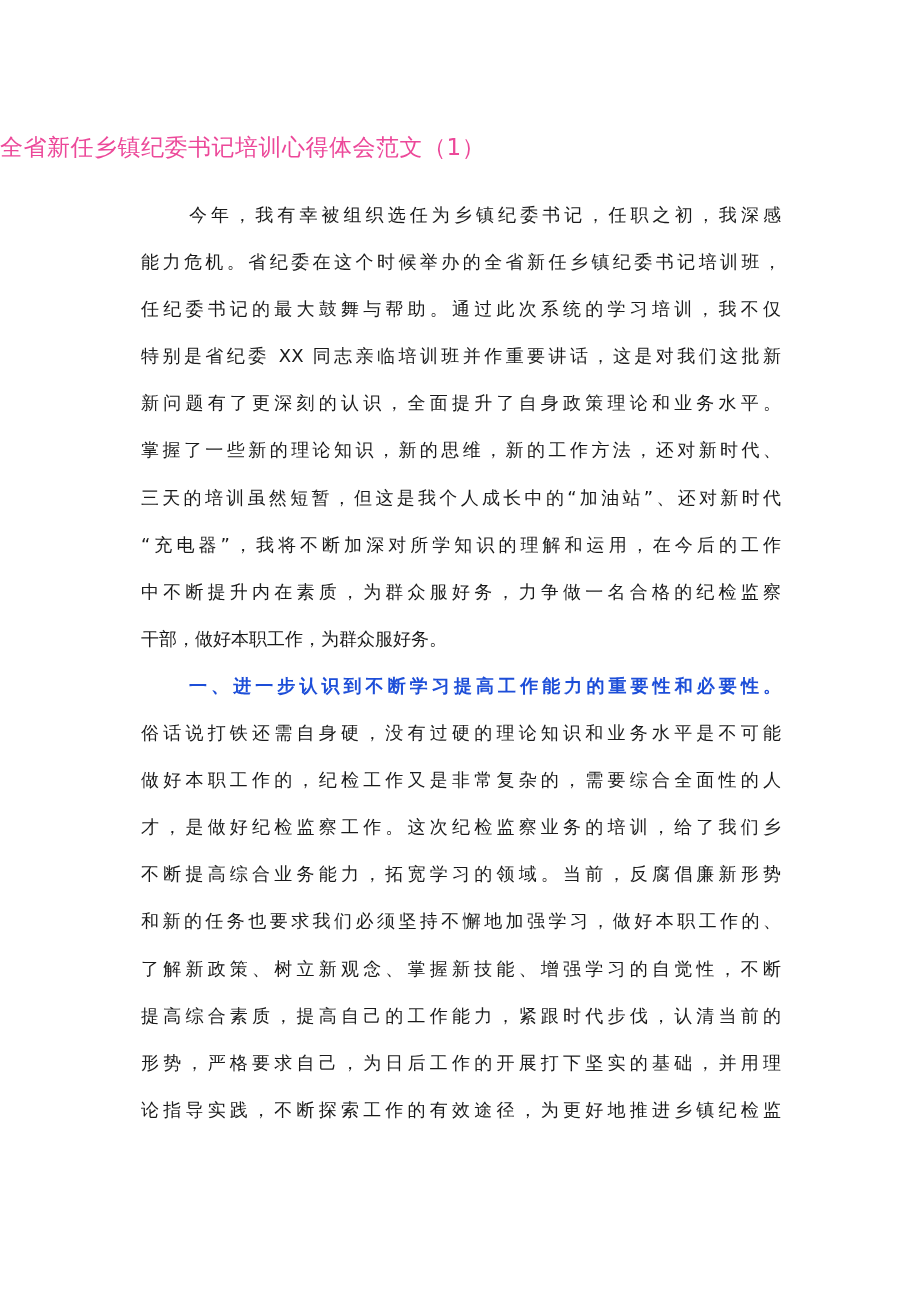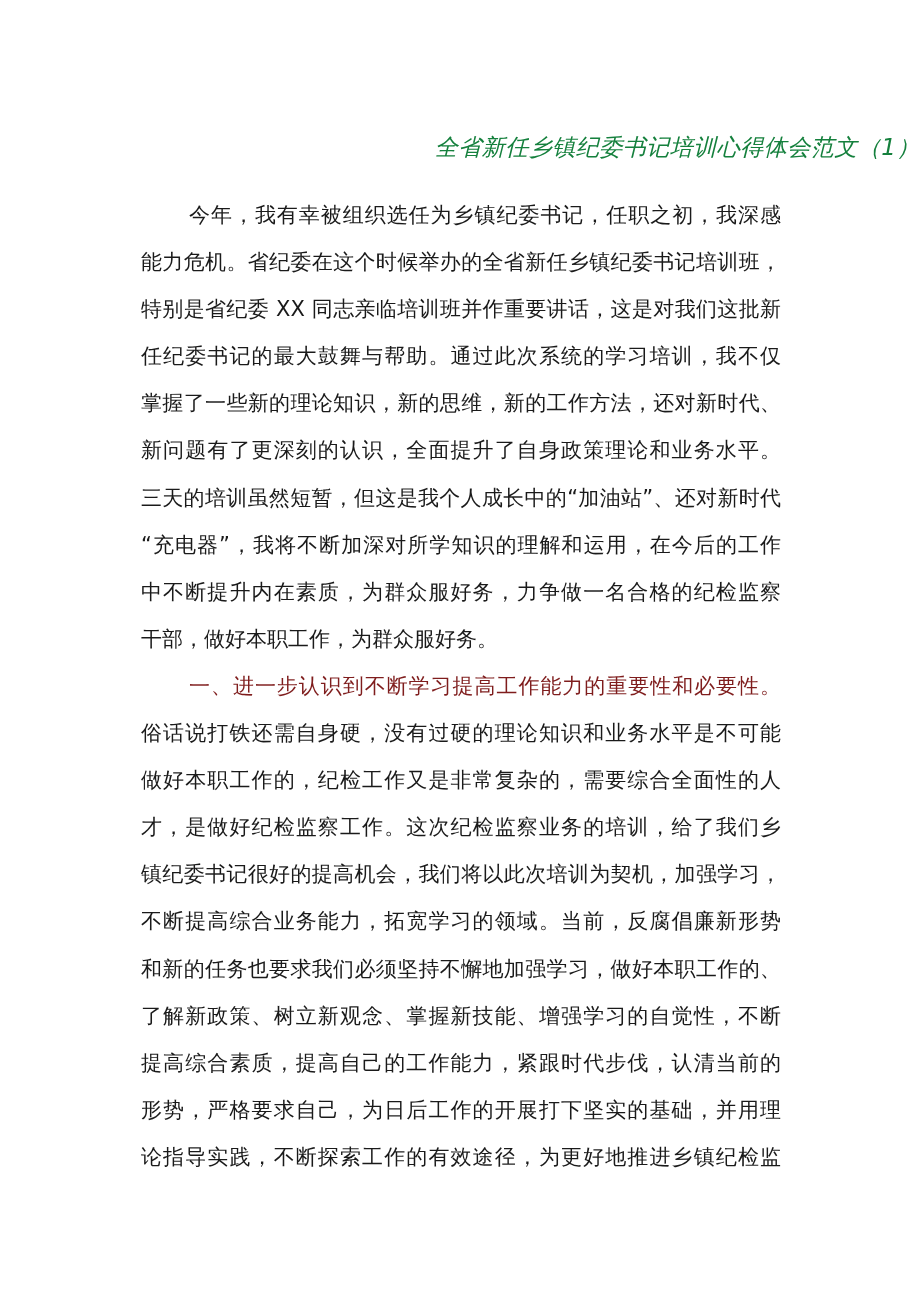--- a/index.html
+++ b/index.html
@@ -21,76 +21,74 @@
       top: 0;
       width: 920px;
       height: 1302px;
       background: #ffffff;
     }
     .doc-title {
       position: absolute;
       left: 0;
       top: 130px;
       width: 920px;
-      text-align: right;
+      text-align: left;
       font-size: 23px;
       line-height: 34px;
-      color: #15803d;
+      color: #ec4899;
       letter-spacing: 0.5px;
-      font-style: italic;
     }
     .body-text {
       position: absolute;
       left: 141px;
       top: 196px;
       width: 640px;
     }
     .line {
       height: 47.1px;
       line-height: 38px;
-      font-size: 21px;
+      font-size: 18px;
       white-space: nowrap;
       color: #1a1a1a;
       text-align: justify;
       text-align-last: justify;
       letter-spacing: 0;
     }
     .line.last {
       text-align-last: left;
     }
     .line.indent {
       padding-left: 48px;
     }
     .line.heading {
-      font-weight: normal;
-      color: #7f1d1d;
+      font-weight: bold;
+      color: #1d4ed8;
     }
   </style>
 </head>
 <body>
 
 <div class="page">
   <div class="doc-title">全省新任乡镇纪委书记培训心得体会范文（1）</div>
 
   <div class="body-text">
     <div class="line indent">今年，我有幸被组织选任为乡镇纪委书记，任职之初，我深感</div>
     <div class="line">能力危机。省纪委在这个时候举办的全省新任乡镇纪委书记培训班，</div>
+    <div class="line">任纪委书记的最大鼓舞与帮助。通过此次系统的学习培训，我不仅</div>
     <div class="line">特别是省纪委 XX 同志亲临培训班并作重要讲话，这是对我们这批新</div>
-    <div class="line">任纪委书记的最大鼓舞与帮助。通过此次系统的学习培训，我不仅</div>
+    <div class="line">新问题有了更深刻的认识，全面提升了自身政策理论和业务水平。</div>
     <div class="line">掌握了一些新的理论知识，新的思维，新的工作方法，还对新时代、</div>
-    <div class="line">新问题有了更深刻的认识，全面提升了自身政策理论和业务水平。</div>
     <div class="line">三天的培训虽然短暂，但这是我个人成长中的“加油站”、还对新时代</div>
     <div class="line">“充电器”，我将不断加深对所学知识的理解和运用，在今后的工作</div>
     <div class="line">中不断提升内在素质，为群众服好务，力争做一名合格的纪检监察</div>
     <div class="line last">干部，做好本职工作，为群众服好务。</div>
     <div class="line indent heading">一、进一步认识到不断学习提高工作能力的重要性和必要性。</div>
     <div class="line">俗话说打铁还需自身硬，没有过硬的理论知识和业务水平是不可能</div>
     <div class="line">做好本职工作的，纪检工作又是非常复杂的，需要综合全面性的人</div>
     <div class="line">才，是做好纪检监察工作。这次纪检监察业务的培训，给了我们乡</div>
-    <div class="line">镇纪委书记很好的提高机会，我们将以此次培训为契机，加强学习，</div>
     <div class="line">不断提高综合业务能力，拓宽学习的领域。当前，反腐倡廉新形势</div>
     <div class="line">和新的任务也要求我们必须坚持不懈地加强学习，做好本职工作的、</div>
     <div class="line">了解新政策、树立新观念、掌握新技能、增强学习的自觉性，不断</div>
     <div class="line">提高综合素质，提高自己的工作能力，紧跟时代步伐，认清当前的</div>
     <div class="line">形势，严格要求自己，为日后工作的开展打下坚实的基础，并用理</div>
     <div class="line">论指导实践，不断探索工作的有效途径，为更好地推进乡镇纪检监</div>
   </div>
 </div>
 
 </body></html>

